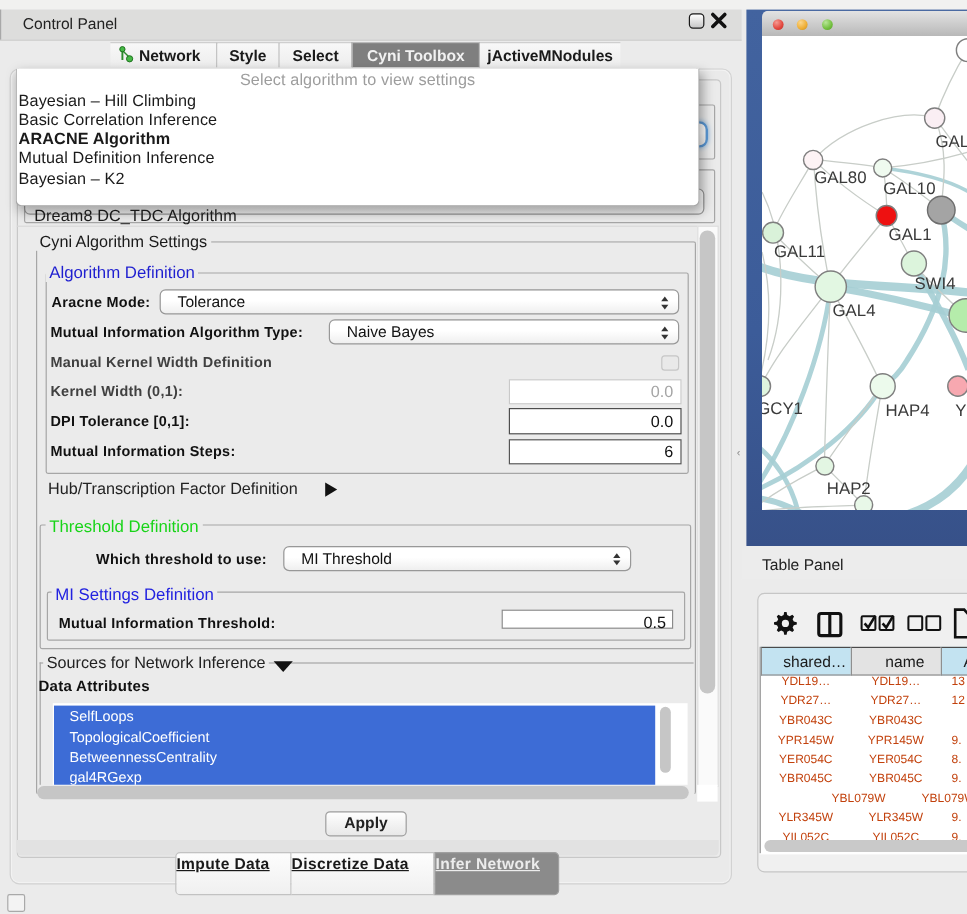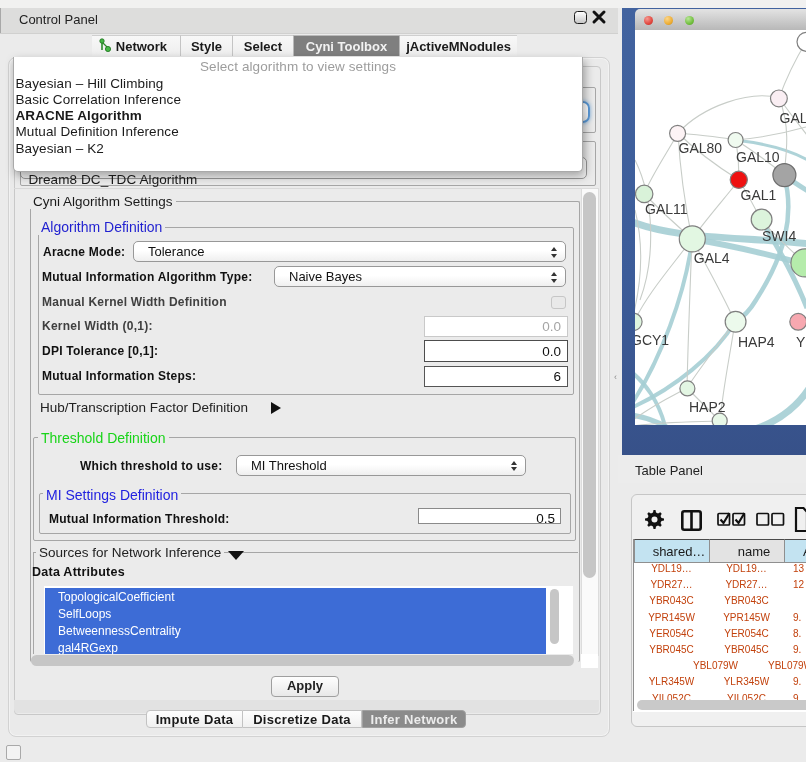--- a/index.html
+++ b/index.html
@@ -28,21 +28,21 @@
   .combo .ct{position:absolute;left:14px;top:2px;}
   .au{position:absolute;right:8px;width:0;height:0;border-left:3.2px solid transparent;border-right:3.2px solid transparent;border-bottom:4.2px solid #333;}
   .ad{position:absolute;right:8px;width:0;height:0;border-left:3.2px solid transparent;border-right:3.2px solid transparent;border-top:4.2px solid #333;}
   .fld{position:absolute;background:#fff;box-sizing:border-box;font-size:13.5px;color:#111;text-align:right;}
   
   #popup{left:13px;top:57px;width:568px;height:114px;background:#fff;border:1px solid #a9a9a9;border-top:none;border-radius:0 0 5px 5px;box-shadow:2px 4px 10px rgba(0,0,0,0.35);}
   .pitem{position:absolute;left:15.5px;font-size:13.5px;letter-spacing:0.1px;color:#1a1a1a;white-space:nowrap;}
   
   .sbthumb{position:absolute;background:#c6c6c6;border-radius:6px;}
   
-  .btab{position:absolute;height:18px;background:linear-gradient(180deg,#fdfdfd,#f0f0f0);border:1px solid #c2c2c2;box-sizing:border-box;font-size:13px;letter-spacing:0.3px;font-weight:700;color:#1a1a1a;text-align:center;line-height:18px;}
+  .btab{position:absolute;height:36px;background:linear-gradient(180deg,#fdfdfd,#f0f0f0);border:1px solid #c2c2c2;box-sizing:border-box;font-size:13px;letter-spacing:0.3px;font-weight:700;color:#1a1a1a;line-height:18px;text-decoration:underline;}
   .btab.sel{background:#8b8b8b;color:#ececec;border-color:#a0a0a0;border-radius:0 4px 4px 0;}
   
   #netframe{left:622px;top:8px;width:184px;height:447px;background:linear-gradient(180deg,#42639f 0%,#3c5c99 60%,#375189 100%);}
   #nettitle{left:635px;top:9px;width:171px;height:21px;background:linear-gradient(180deg,#e3e3e3,#b8b8b8);border-radius:5px 0 0 0;border-bottom:1px solid #8e8e8e;}
   .light{position:absolute;top:16px;width:9px;height:9px;border-radius:50%;}
   #netcanvas{left:635px;top:30px;width:171px;height:395px;background:#fff;overflow:hidden;}
   
   #tphead{left:618px;top:455px;width:188px;height:28px;background:#ececec;}
   #tplabel{left:635px;top:463px;font-size:13px;color:#222;}
   #tpcard{left:631px;top:494px;width:180px;height:231px;background:#f0f0f0;border:1px solid #c6c6c6;border-radius:6px;}
@@ -137,22 +137,22 @@
 
   <div class="abs" style="left:33px;top:552px;width:545px;height:1px;background:#a6a6a6;"></div>
   <div class="abs" style="left:33px;top:552px;width:1px;height:102px;background:#a6a6a6;"></div>
   <div class="grptitle" style="left:36px;top:545px;background:#ebebeb;">Sources for Network Inference</div>
   <div class="abs" style="left:228px;top:551px;width:0;height:0;border-left:8px solid transparent;border-right:8px solid transparent;border-top:9px solid #111;"></div>
 
   <div class="lbl" style="left:32px;top:565px;font-size:12.5px;">Data Attributes</div>
 
   <div class="abs" style="left:44px;top:586px;width:529px;height:68px;background:#fff;overflow:hidden;">
     <div class="abs" style="left:1px;top:2px;width:501px;height:68px;background:#3d6cd6;color:#fff;font-size:12px;">
+      <div style="padding:2px 0 0 13px;height:15px;">SelfLoops</div>
       <div style="padding:2px 0 0 13px;height:15px;">TopologicalCoefficient</div>
-      <div style="padding:2px 0 0 13px;height:15px;">SelfLoops</div>
       <div style="padding:2px 0 0 13px;height:15px;">BetweennessCentrality</div>
       <div style="padding:2px 0 0 13px;height:15px;">gal4RGexp</div>
     </div>
     <div class="sbthumb" style="left:506px;top:3px;width:9px;height:55px;"></div>
   </div>
 
   <div class="abs" style="left:581px;top:188px;width:16px;height:466px;background:#fafafa;border:1px solid #dcdcdc;"></div>
   <div class="sbthumb" style="left:583px;top:192px;width:13px;height:386px;border-radius:7px;"></div>
   <div class="abs" style="left:581px;top:654px;width:17px;height:14px;background:#fff;"></div>
   <div class="sbthumb" style="left:31px;top:655px;width:543px;height:11px;"></div>

